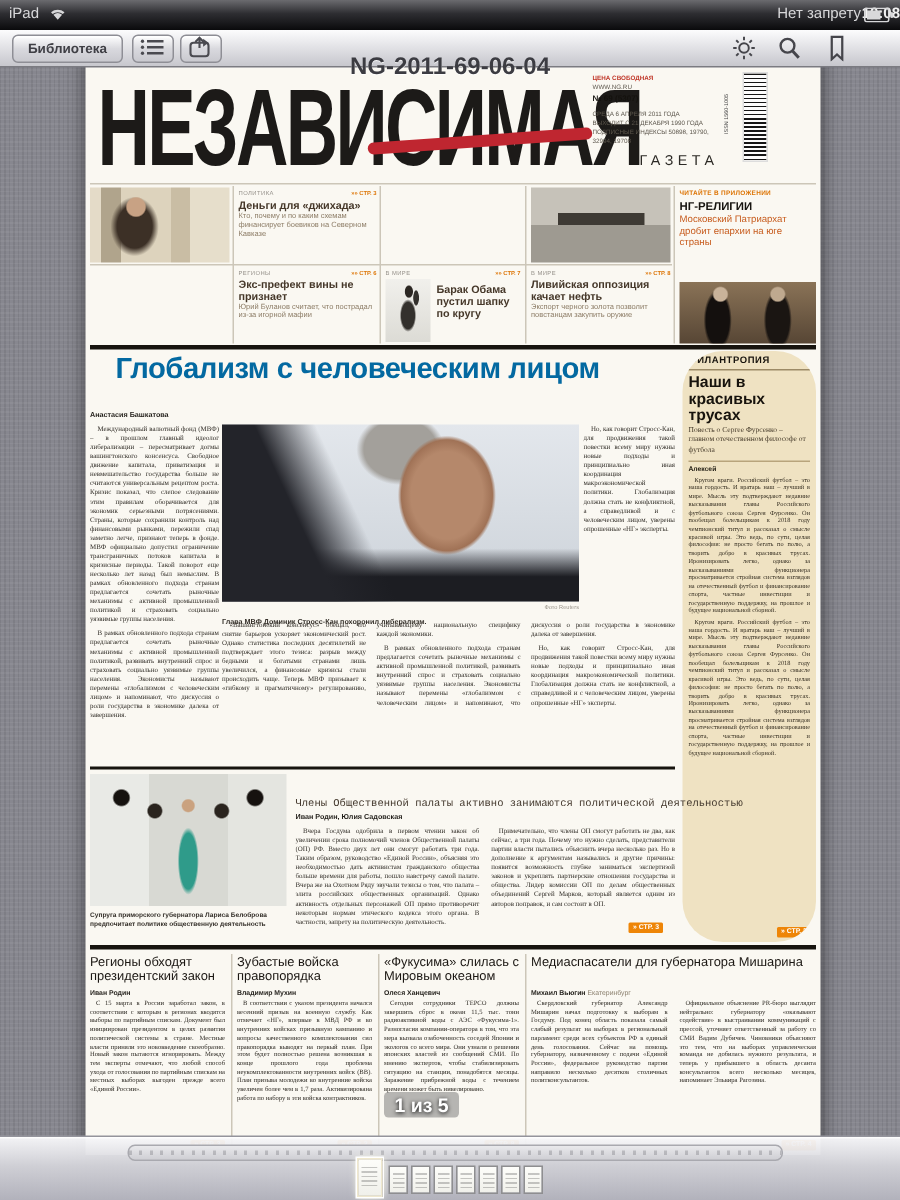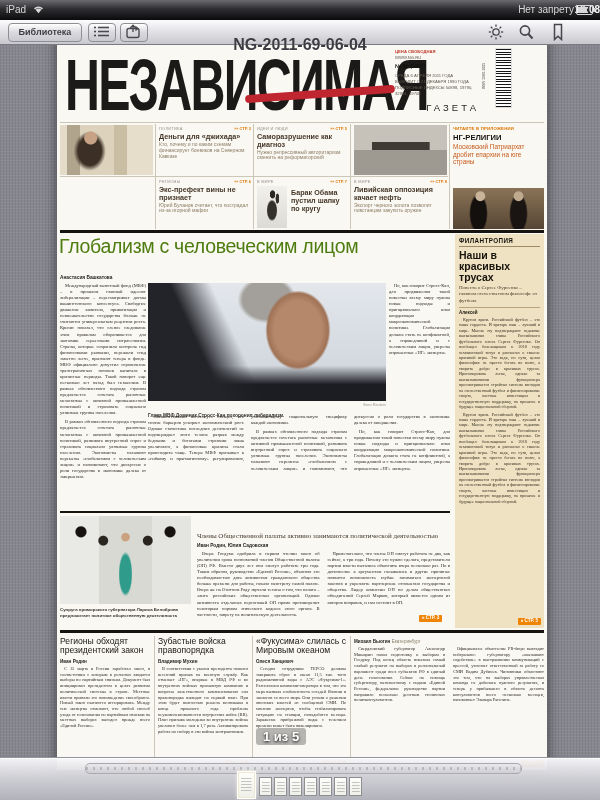--- a/index.html
+++ b/index.html
@@ -89,45 +89,45 @@
     radial-gradient(10px 32px at 50% 66%, #2f9b8a 0 58%, transparent 70%),
     radial-gradient(9px 9px at 16% 18%, #16120f 0 55%, transparent 68%),
     radial-gradient(9px 9px at 84% 18%, #16120f 0 55%, transparent 68%),
     radial-gradient(8px 8px at 33% 28%, #2a241e 0 55%, transparent 68%),
     radial-gradient(8px 8px at 67% 28%, #2a241e 0 55%, transparent 68%),
     linear-gradient(90deg,#e9eae6 0 30%, #d8d9d3 30% 70%, #e4e5e0 70%);}
   .supp-label{font-size:4.3px;font-weight:bold;color:#dd7404;letter-spacing:.2px;}
   .supp-name{font-size:7.6px;font-weight:bold;color:#17140f;margin:2px 0 1px;}
   .supp-desc{font-size:6.4px;color:#c75c1e;line-height:1.18;}
   
-  .lead-head{position:absolute;left:2px;top:205px;font-size:19.5px;font-weight:normal;
-    letter-spacing:-.3px;color:#4d7c0f;}
+  .lead-head{position:absolute;left:20px;top:205px;font-size:19.5px;font-weight:bold;
+    letter-spacing:-.3px;color:#0369a1;}
   .lead-sub{position:absolute;left:3px;top:230px;font-family:"Liberation Serif",serif;
     font-size:9.5px;color:#45332a;}
   .byline{font-size:4.8px;font-weight:bold;color:#221f1a;}
   .body-col{font-family:"Liberation Serif",serif;font-size:4.6px;line-height:1.32;
     color:#2f2b25;text-align:justify;overflow:hidden;}
   .body-col p{margin:0 0 3px;text-indent:5px;}
   .caption-b{font-size:4.8px;font-weight:bold;color:#35302a;}
   .credit{font-size:3.8px;color:#9a958c;}
   .tag{position:absolute;background:#ee8507;color:#fff;font-weight:bold;font-size:4.6px;
     padding:1px 3px;border-radius:1px;line-height:1;}
   
   .phil{position:absolute;left:398px;top:204px;width:89px;height:394px;
-    background:#efe2c2;box-sizing:border-box;padding:3px 4px;overflow:hidden;}
+    background:#efe2c2;box-sizing:border-box;padding:3px 4px;overflow:hidden;border-radius:27px;}
   .phil-rubric{font-size:6.3px;font-weight:bold;color:#17130d;letter-spacing:.4px;
     border-bottom:1px solid #9c8a66;padding-bottom:2px;}
   .phil-head{font-size:10.5px;font-weight:bold;color:#17130d;line-height:1.05;margin:3px 0 2px;}
   .phil-sub{font-family:"Liberation Serif",serif;font-size:5px;color:#453a2a;line-height:1.25;margin-bottom:3px;}
   .phil-by{font-size:4.5px;font-weight:bold;color:#1c180f;border-top:1px solid #b8a47c;padding-top:2px;margin-bottom:2px;}
   .phil-body{font-family:"Liberation Serif",serif;font-size:4.2px;line-height:1.3;color:#362f22;text-align:justify;}
   .phil-body p{margin:0 0 2px;text-indent:4px;}
   
   .pal-head{position:absolute;left:140px;top:485px;font-size:13px;font-weight:bold;color:#14110d;}
-  .pal-sub{position:absolute;left:140px;top:502px;font-family:Liberation Serif, serif;font-size:7px;color:#44392e;}
+  .pal-sub{position:absolute;left:140px;top:502px;font-family:Liberation Mono, monospace;font-size:7px;color:#44392e;}
   
   .bart{position:absolute;top:607px;height:132px;}
   .bart-head{font-size:8.6px;font-weight:normal;color:#1b1713;line-height:1.1;min-height:20px;}
   .bart-by{font-size:4.6px;font-weight:bold;color:#221f1a;margin:2px 0 2px;}
   .bart-city{font-weight:normal;color:#8a7f6d;}
   .bart-body{font-family:"Liberation Serif",serif;font-size:4.4px;line-height:1.3;color:#2f2b25;text-align:justify;}
   .bart-body p{margin:0 0 3px;text-indent:4px;}
   
   .bottombar{position:absolute;left:0;right:0;top:757px;height:43px;z-index:60;
     background:linear-gradient(rgba(248,248,250,.96), rgba(210,210,216,.96) 45%, rgba(178,178,188,.96));
@@ -266,28 +266,20 @@
   </div>
   <div class="scell" style="left:102px;top:96px;width:92px;">
     <div class="scat-row">
         <span class="scat">ПОЛИТИКА</span>
         <span class="spage">»» СТР. 3</span>
       </div>
     <div class="shead">Деньги для «джихада»</div>
     <div class="sdesc">Кто, почему и по каким схемам финансирует боевиков на Северном Кавказе</div>
   </div>
 
-  <div class="scell" style="left:200px;top:96px;width:90px;">
-    <div class="scat-row">
-        <span class="scat">ИДЕИ И ЛЮДИ</span>
-        <span class="spage">»» СТР. 5</span>
-      </div>
-    <div class="shead">Саморазрушение как диагноз</div>
-    <div class="sdesc">Нужно репрессивный авторитаризм сменить на реформаторский</div>
-  </div>
   <div class="scell" style="left:200px;top:149px;width:90px;">
     <div class="scat-row">
         <span class="scat">В МИРЕ</span>
         <span class="spage">»» СТР. 7</span>
       </div>
   </div>
   <div class="ph ph-obama" style="left:200px;top:156px;width:30px;height:42px;"></div>
   <div class="scell" style="left:234px;top:157px;width:56px;">
     <div class="shead">Барак Обама пустил шапку по кругу</div>
   </div>
@@ -377,20 +369,21 @@
   </div>
   <div class="bart" style="left:199px;width:90px;">
     <div class="bart-head">«Фукусима» слилась с Мировым океаном</div>
     <div class="bart-by">Олеся Ханцевич</div>
     <div class="bart-body">
         <p>Сегодня сотрудники TEPCO должны завершить сброс в океан 11,5 тыс. тонн радиоактивной воды с АЭС «Фукусима-1». Разногласия компании-оператора в том, что эта мера вызвала озабоченность соседей Японии и экологов со всего мира. Они узнали о решении японских властей из сообщений СМИ. По мнению экспертов, чтобы стабилизировать ситуацию на станции, понадобятся месяцы. Заражение прибрежной воды с течением времени может быть нивелировано.</p>
       </div>
     <div class="tag" style="right:0;bottom:2px;">» СТР. 8</div>
   </div>
   <div class="bart" style="left:297px;width:190px;">
+    <div class="bart-head">Медиаспасатели для губернатора Мишарина</div>
     <div class="bart-by"><span>Михаил Вьюгин</span> <span class="bart-city">Екатеринбург</span></div>
     <div class="bart-body" style="column-count:2;column-gap:8px;height:100px;overflow:hidden;">
       <p>Свердловский губернатор Александр Мишарин начал подготовку к выборам в Госдуму. Под конец область показала самый слабый результат на выборах в региональный парламент среди всех субъектов РФ в единый день голосования. Сейчас на помощь губернатору, назначенному с подачи «Единой России», федеральное руководство партии направило несколько десятков столичных политконсультантов.</p>
       <p>Официальное объяснение PR-бюро выглядит нейтрально: губернатору «оказывают содействие» в выстраивании коммуникаций с прессой, уточняет ответственный за работу со СМИ Вадим Дубичев. Чиновники объясняют это тем, что на выборах управленческая команда не добилась нужного результата, и теперь у прибывшего в область десанта консультантов всего несколько месяцев, напоминает Эльвира Рагозина.</p>
     </div>
     <div class="tag" style="right:0;bottom:2px;">» СТР. 4</div>
   </div>
 </div>
 
 <div class="page-ind">1 из 5</div>

